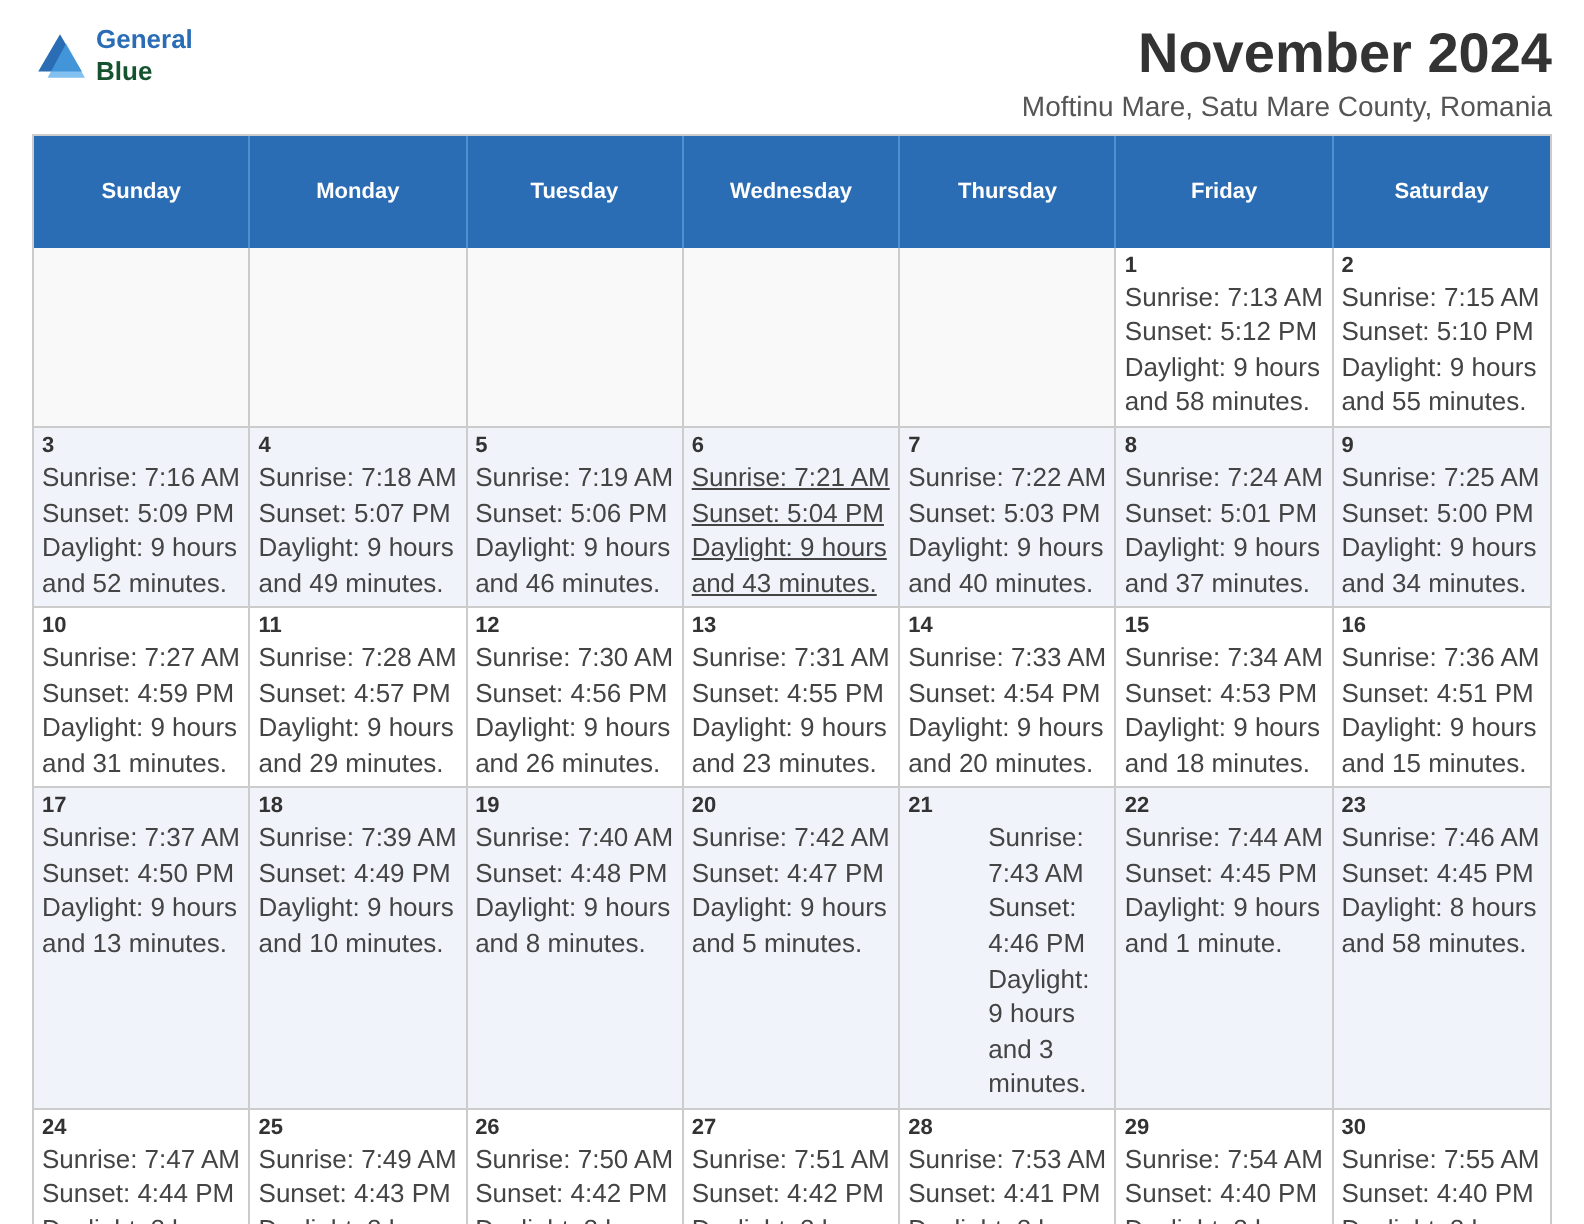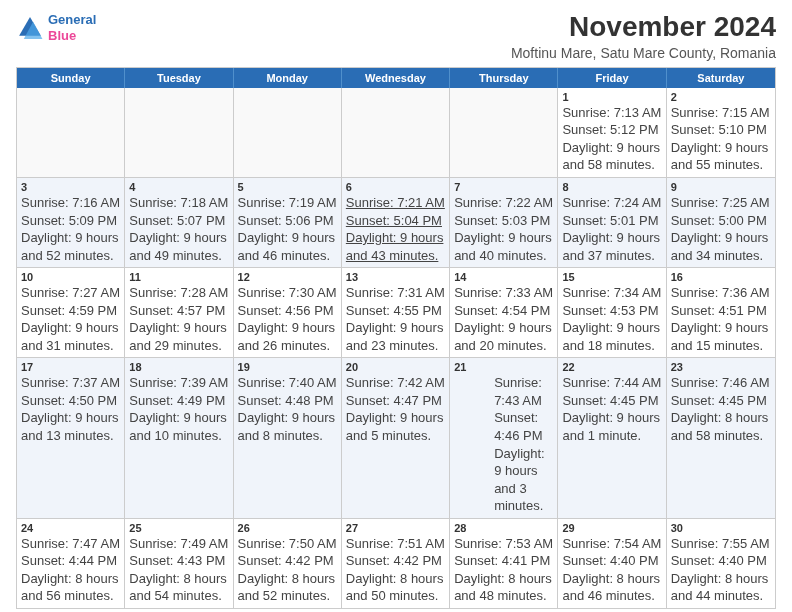--- a/index.html
+++ b/index.html
@@ -64,21 +64,21 @@
     .cal-header {
       display: grid;
       grid-template-columns: repeat(7, 1fr);
       background: #2a6db5;
     }
     .cal-header-cell {
       color: #fff;
       font-size: 11px;
       font-weight: bold;
       text-align: center;
-      padding: 4px 2px;
+      padding: 22px 2px;
       border-right: 1px solid #5090cc;
     }
     .cal-header-cell:last-child {
       border-right: none;
     }
     .cal-body {
       flex: 1;
       display: flex;
       flex-direction: column;
     }
@@ -127,34 +127,34 @@
 
 <div class="page">
   <div class="header">
     <div class="logo">
       <svg class="logo-icon" viewBox="0 0 36 36">
         <polygon points="18,4 32,28 4,28" fill="#2a6db5"></polygon>
         <polygon points="22,10 34,32 10,32" fill="#4da6e8" opacity="0.7"></polygon>
       </svg>
       <div class="logo-text">
         <div><span>General</span></div>
-        <div style="color:#ec4899;">Blue</div>
+        <div style="color:#14532d;">Blue</div>
       </div>
     </div>
     <div class="title-section">
       <div class="main-title">November 2024</div>
       <div class="sub-title">Moftinu Mare, Satu Mare County, Romania</div>
     </div>
   </div>
 
   <div class="calendar">
     <div class="cal-header">
     <div class="cal-header-cell">Sunday</div>
+        <div class="cal-header-cell">Monday</div>
         <div class="cal-header-cell">Tuesday</div>
-        <div class="cal-header-cell">Monday</div>
         <div class="cal-header-cell">Wednesday</div>
         <div class="cal-header-cell">Thursday</div>
         <div class="cal-header-cell">Friday</div>
         <div class="cal-header-cell">Saturday</div>
       </div>
     <div class="cal-body">
     <div class="cal-row">
           <div class="cal-cell empty"></div>
           <div class="cal-cell empty"></div>
           <div class="cal-cell empty"></div>

